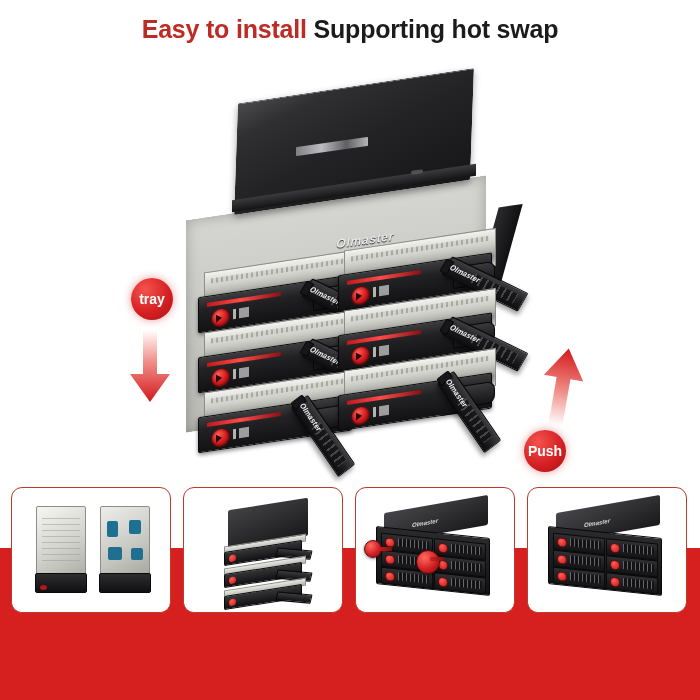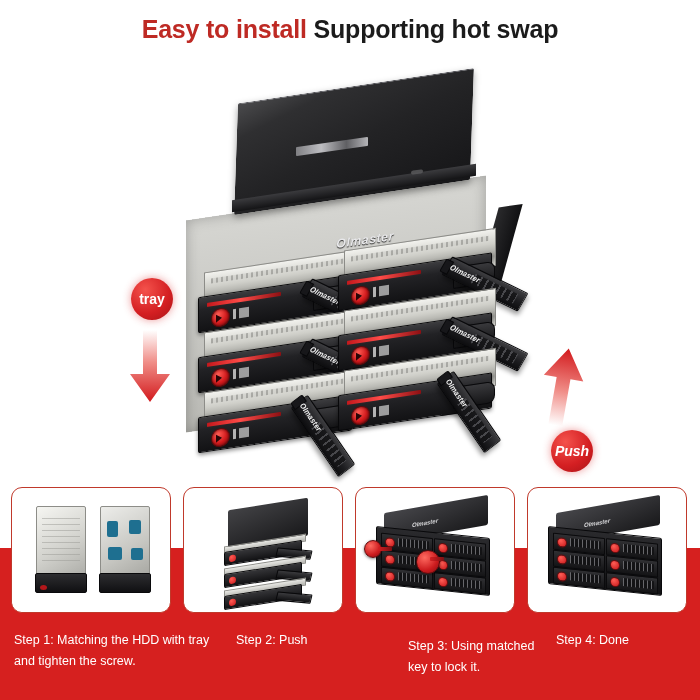--- a/index.html
+++ b/index.html
@@ -400,21 +400,21 @@
     <svg class="arrow-up" viewBox="0 0 44 82">
       <defs>
         <linearGradient id="gup" x1="0" y1="1" x2="0" y2="0">
           <stop offset="0%" stop-color="#ffffff"></stop>
           <stop offset="45%" stop-color="#f08d87"></stop>
           <stop offset="100%" stop-color="#d2191c"></stop>
         </linearGradient>
       </defs>
       <path d="M22 2 L42 32 H29 V80 H15 V32 H2 Z" fill="url(#gup)"></path>
     </svg>
-    <div class="badge" style="left:551px;top:372px;font-style:italic;">Push</div>
+    <div class="badge" style="left:524px;top:372px;">Push</div>
   </div>
 
   <div class="redpanel"></div>
 
   <div class="cards">
 
     <div class="card card1">
       <div class="mini">
         <div class="hdd">
           <div class="cap">
@@ -525,20 +525,14 @@
                 <div class="kn"></div>
                 <div class="vents"></div>
               </div>
           </div>
         </div>
       </div>
       <div class="dash"></div>
     </div>
   </div>
 
-  <div class="steps">
-    <div class="step-label s1">Step 1: Matching the HDD with tray and tighten the screw.</div>
-    <div class="step-label s2">Step 2: Push</div>
-    <div class="step-label s3">Step 3: Using matched key to lock it.</div>
-    <div class="step-label s4">Step 4: Done</div>
-  </div>
 
 </div>
 
 </body></html>

